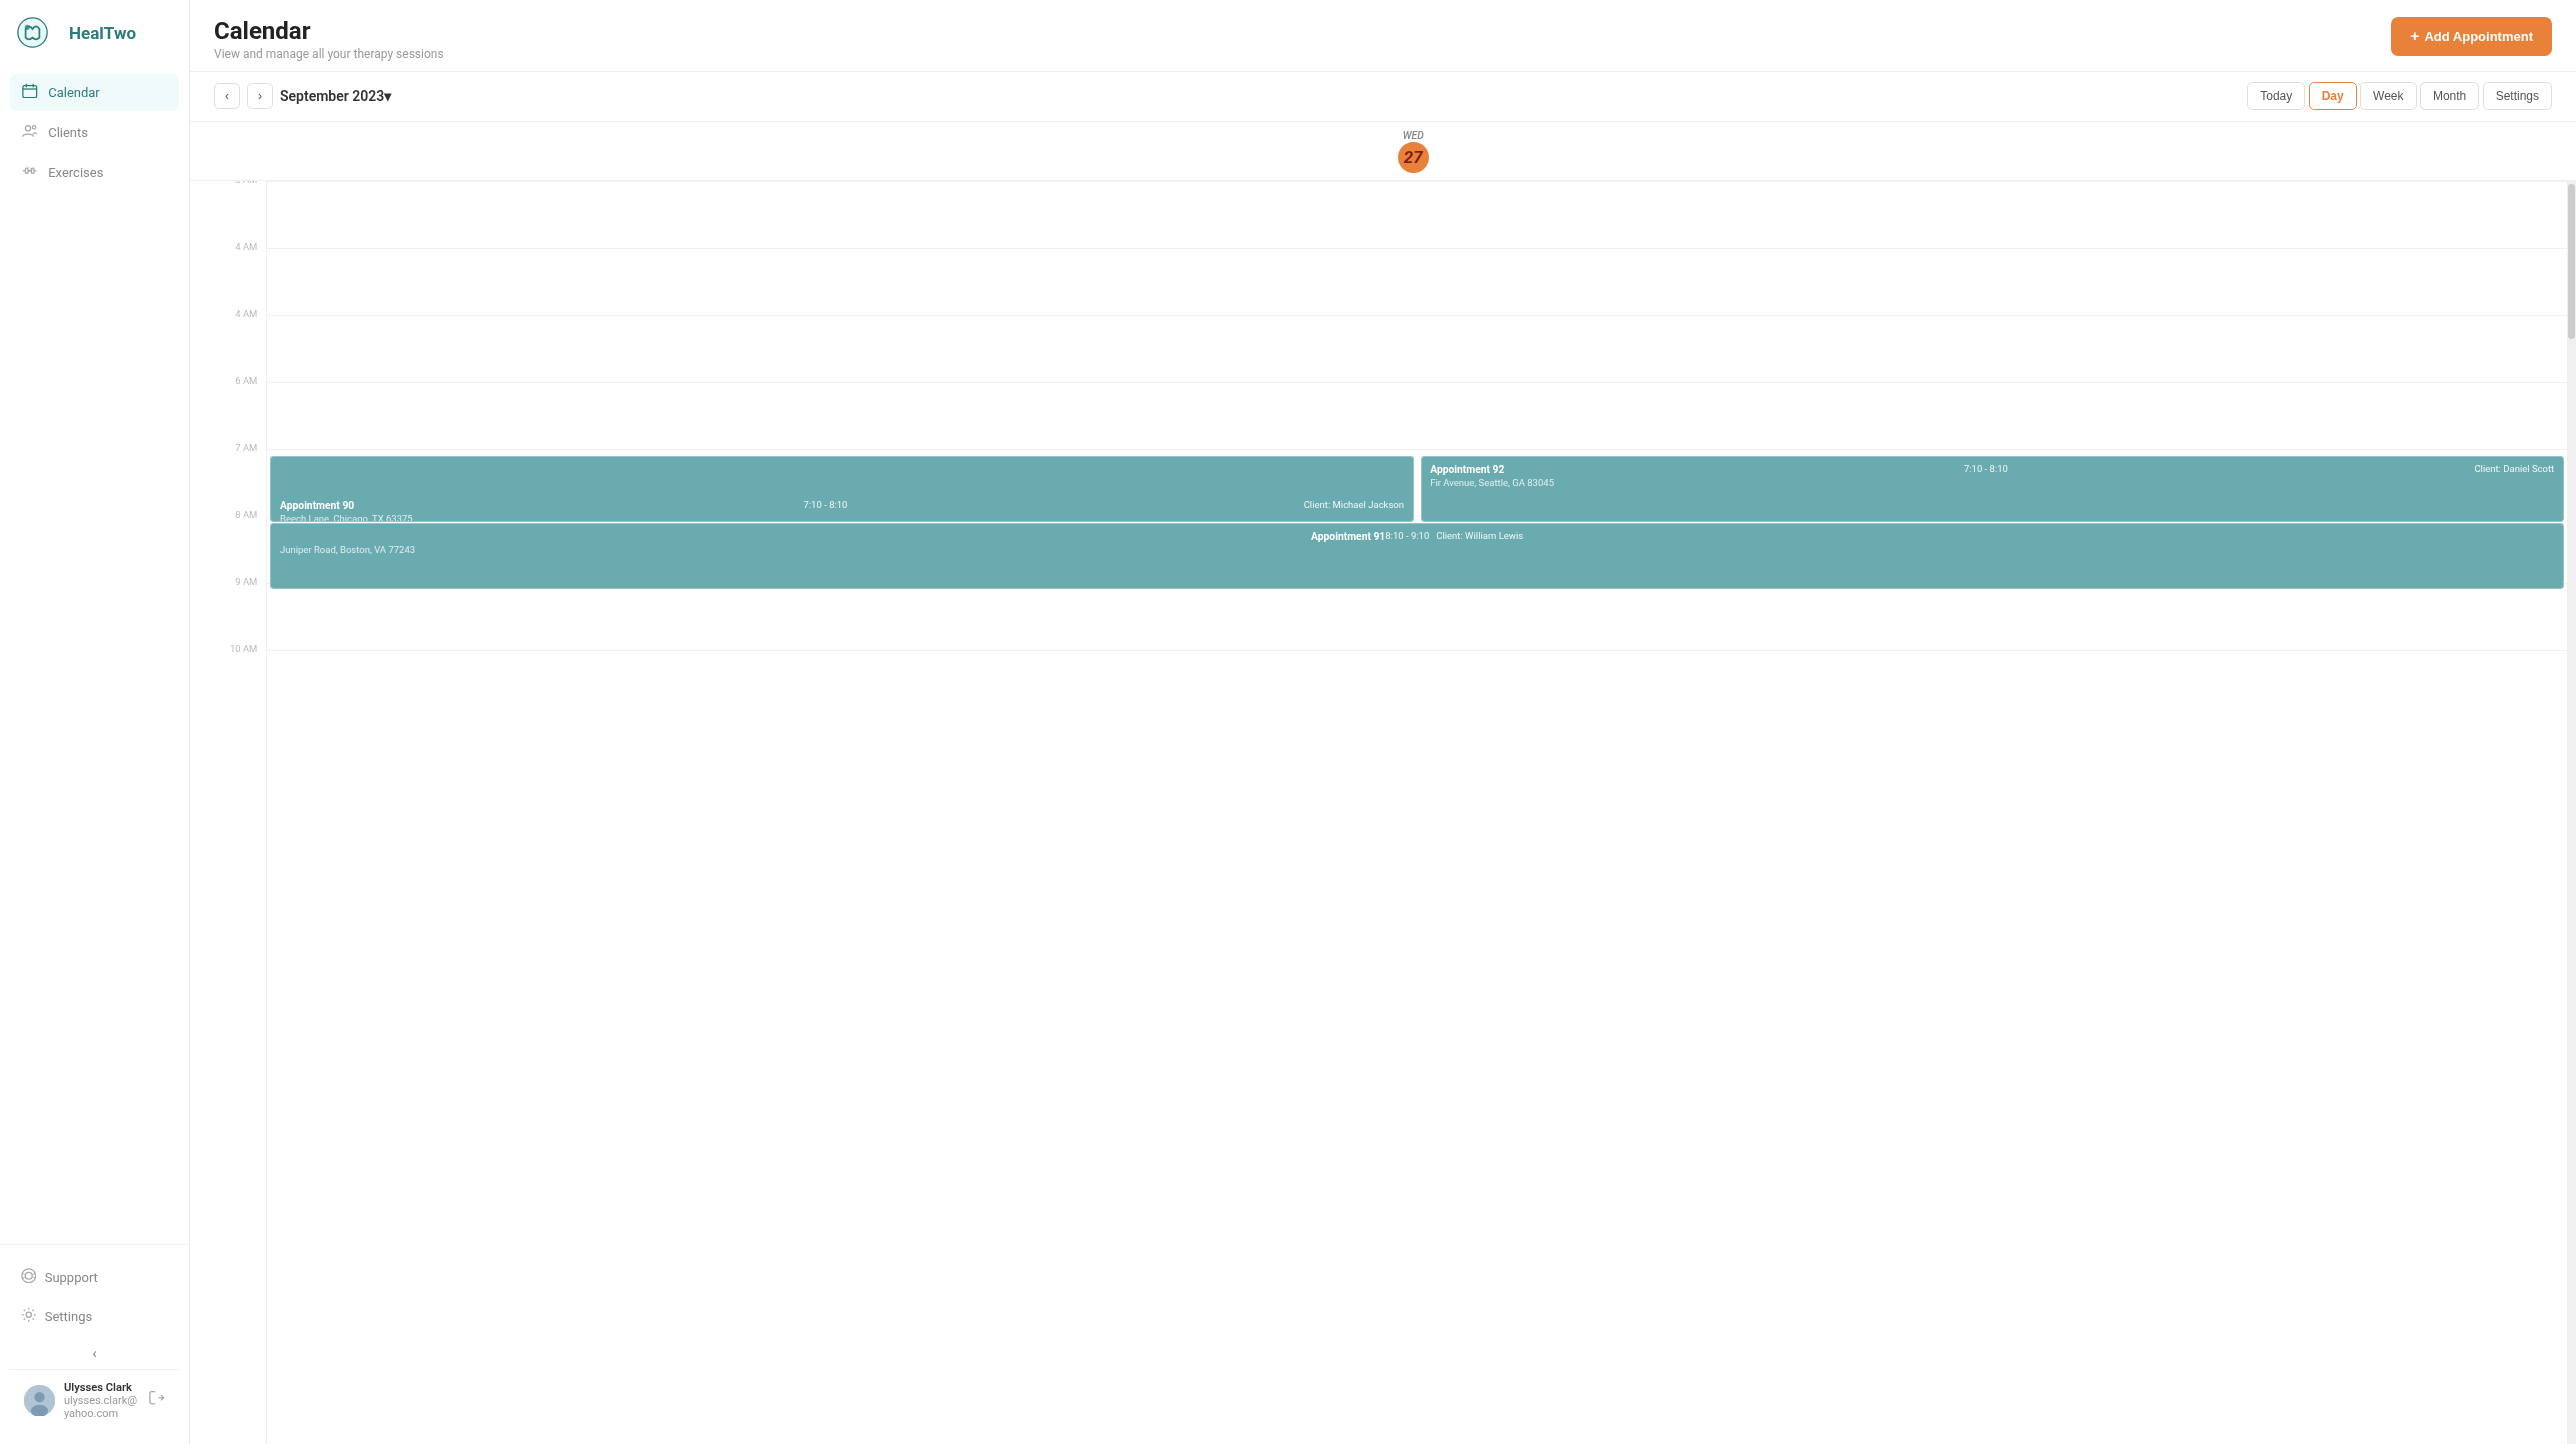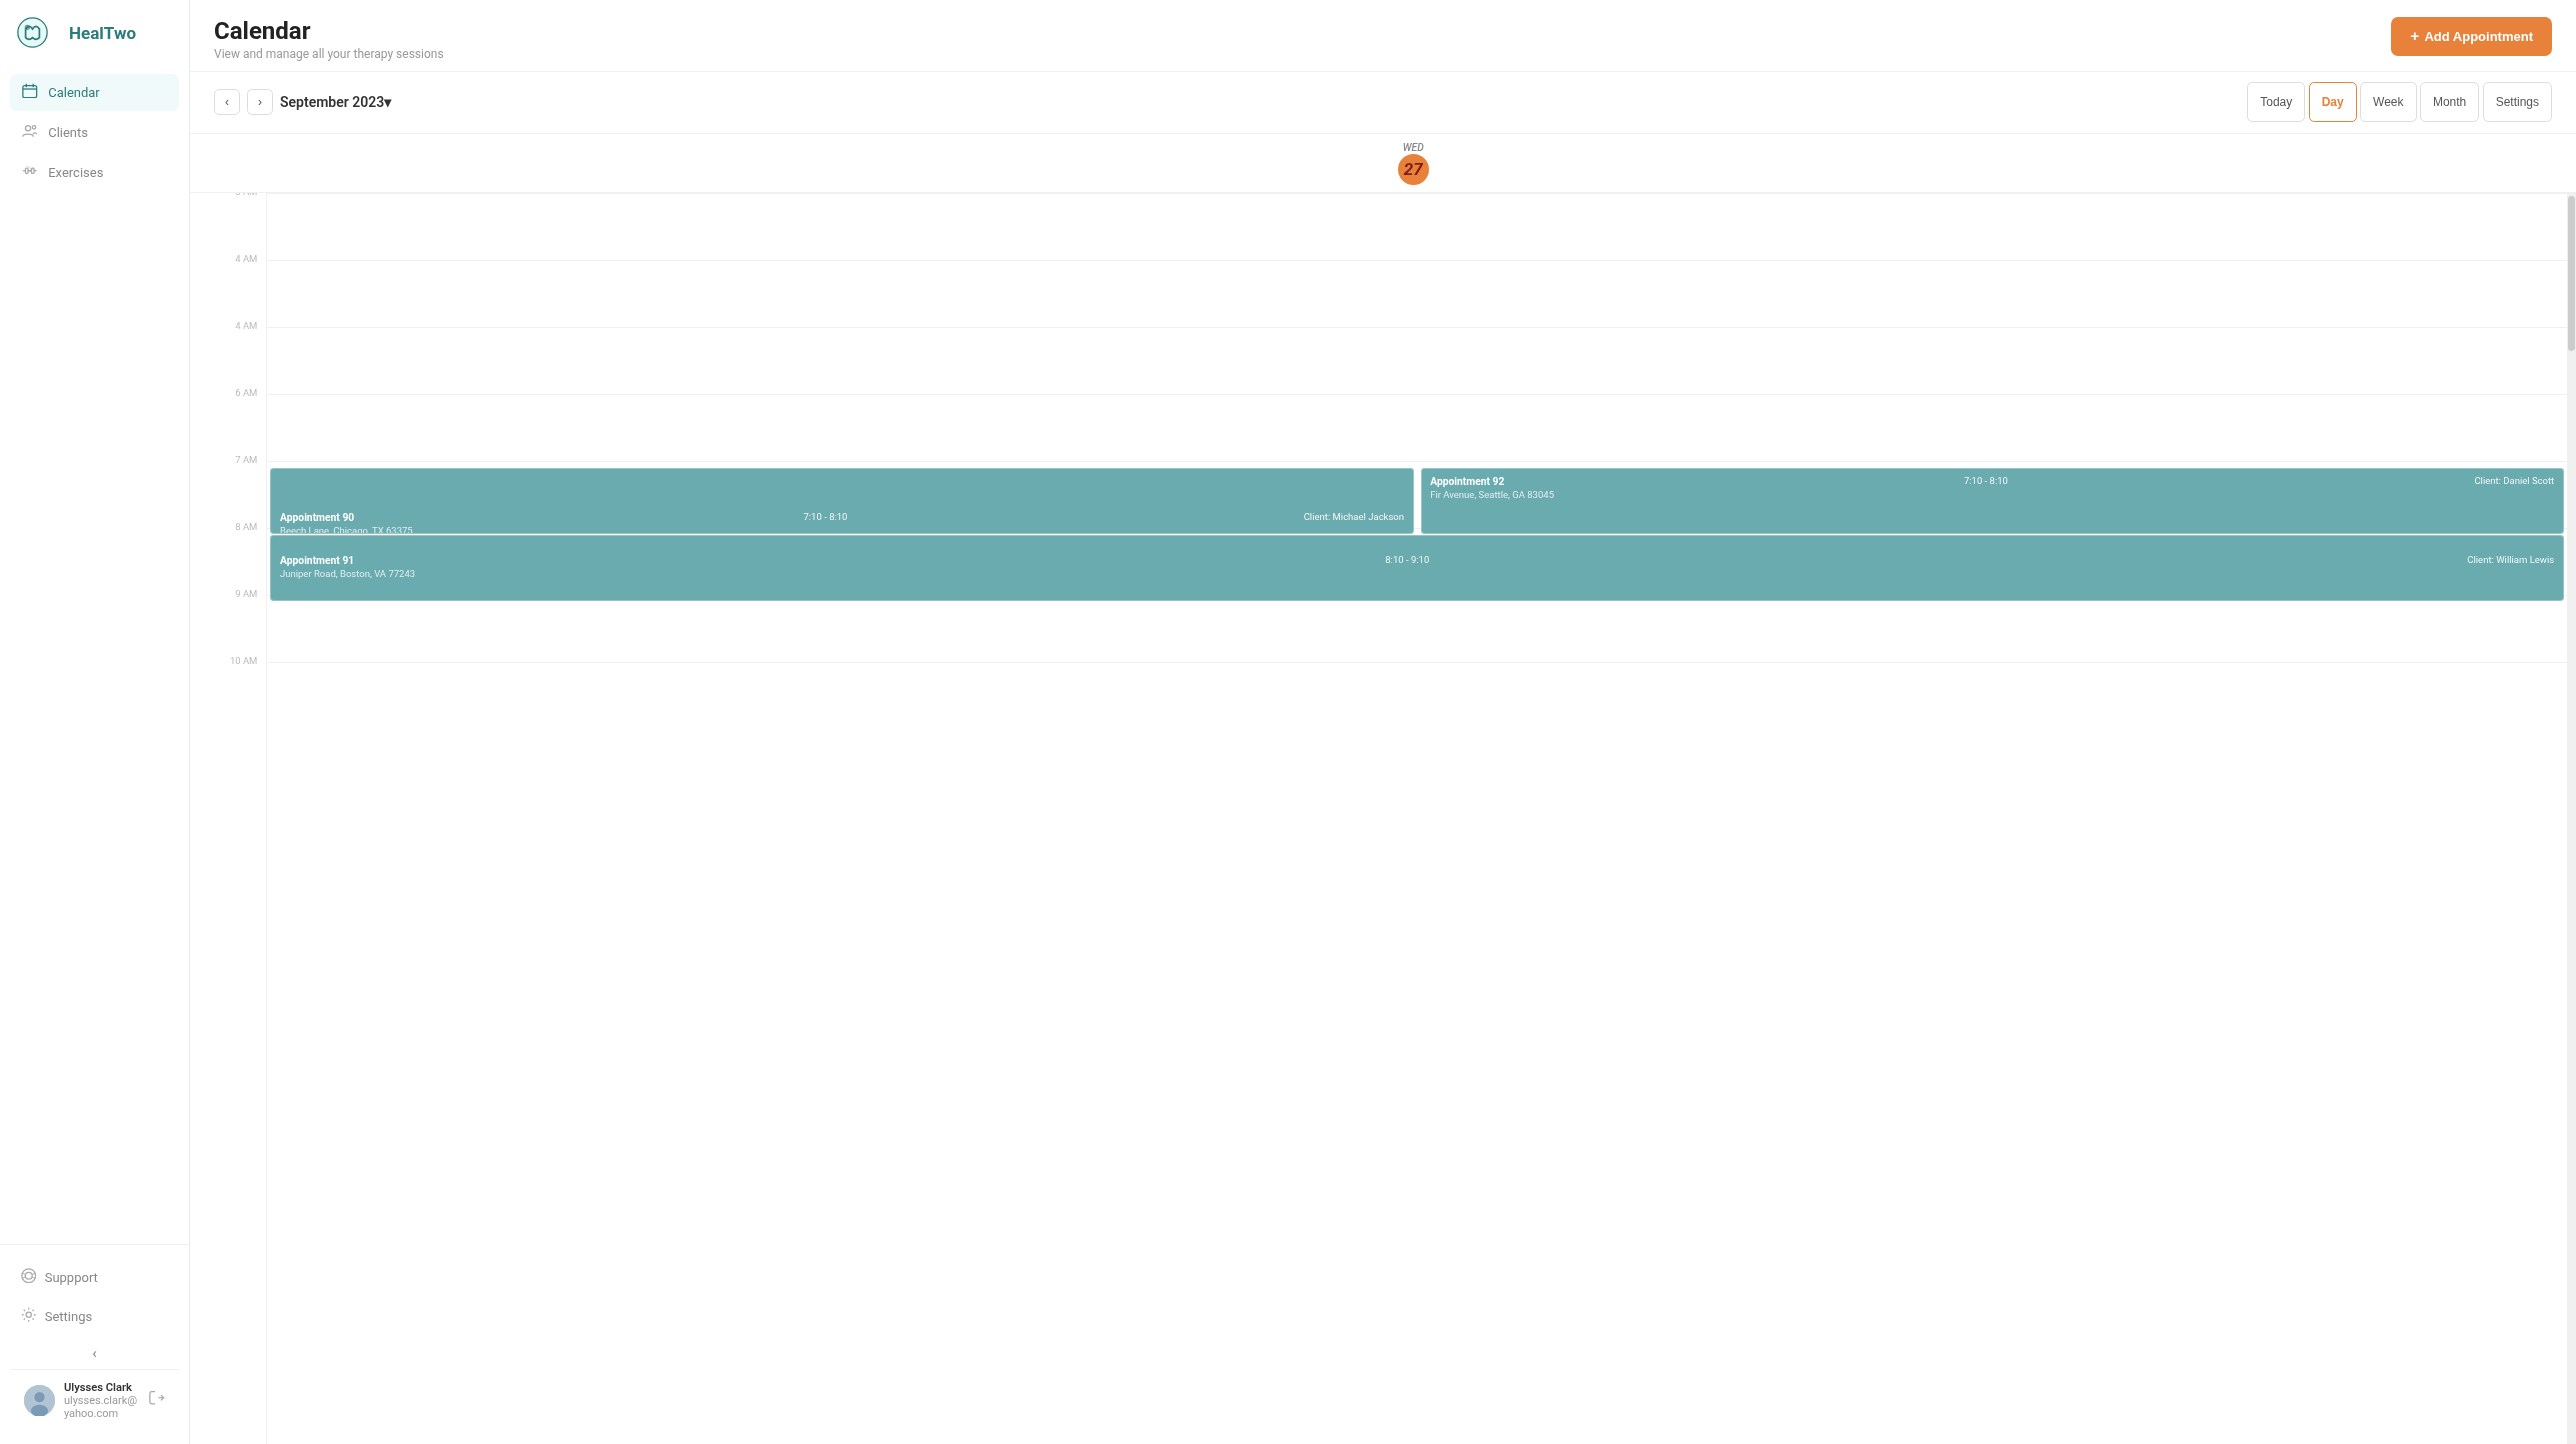--- a/index.html
+++ b/index.html
@@ -172,21 +172,21 @@
       gap: 0;
     }
     .view-buttons {
       display: flex;
       gap: 3.4px;
     }
     .view-btn {
       background: #fff;
       border: 0.9px solid #ddd;
       border-radius: 5.2px;
-      padding: 12px 12px;
+      padding: 6px 12px;
       font-size: 12px;
       cursor: pointer;
       color: #555;
     }
     .view-btn.active {
       border-color: #e8813a;
       color: #e8813a;
       font-weight: 600;
     }
 
@@ -476,21 +476,21 @@
       <div class="appt-block" style="top: calc(4 * 67px + 7.8px); left: calc(50% + 3.4px); width: calc(50% - 7px); height: 66px;">
         <div style="display:flex; justify-content:space-between; align-items:flex-start;">
           <span class="appt-title">Appointment 92</span>
           <span class="appt-time">7:10 - 8:10</span>
           <span class="appt-client" style="margin-left:7px;">Client: Daniel Scott</span>
         </div>
         <div class="appt-address">Fir Avenue, Seattle, GA 83045</div>
       </div>
 
       <div class="appt-block" style="top: calc(5 * 67px + 7.8px); left: 3.4px; width: calc(100% - 7px); height: 66px;">
-        <div style="display:flex; justify-content:space-between; align-items:flex-start;margin-top:12px;">
+        <div style="display:flex; justify-content:center; align-items:flex-start;">
           <span class="appt-title">Appointment 91</span>
           <span class="appt-time">8:10 - 9:10</span>
           <span class="appt-client" style="margin-left:7px;">Client: William Lewis</span>
         </div>
         <div class="appt-address">Juniper Road, Boston, VA 77243</div>
       </div>
     </div>
 
     <div class="scroll-track">
       <div class="scroll-thumb"></div>

